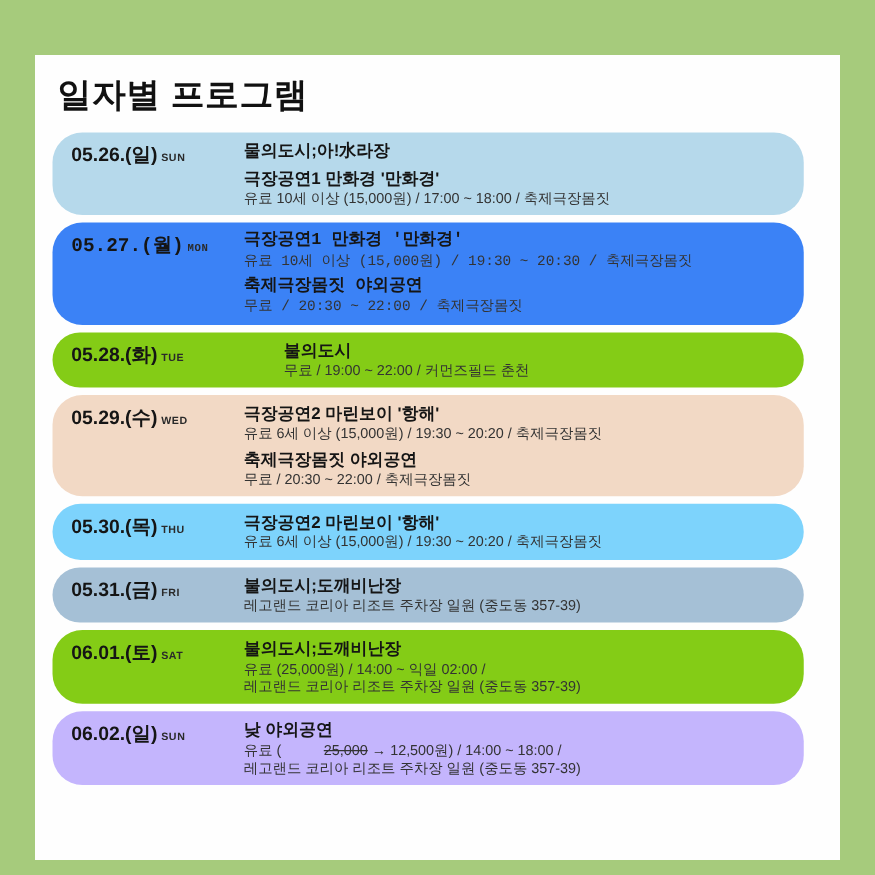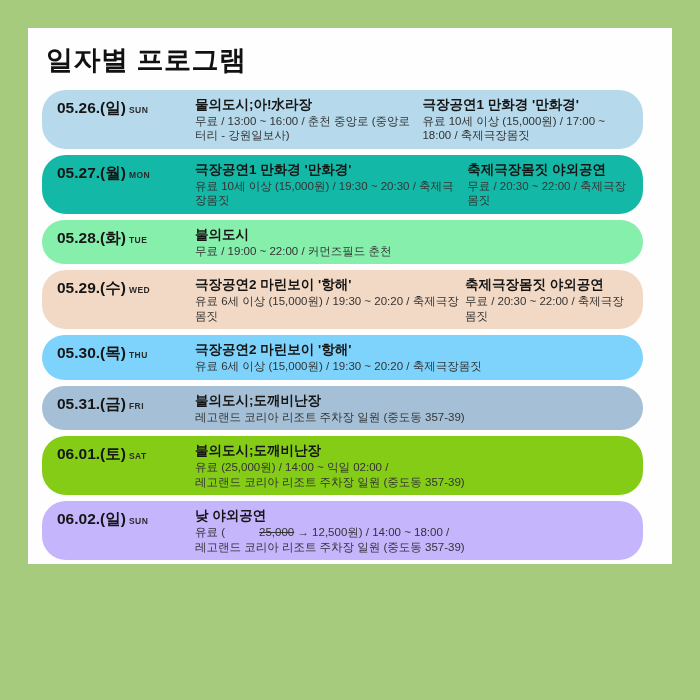--- a/index.html
+++ b/index.html
@@ -4,22 +4,22 @@
 <style>
   html, body { margin: 0; padding: 0; }
   body {
     width: 700px; height: 700px;
     background: #a6cb7c;
     font-family: "Liberation Sans", "DejaVu Sans", sans-serif;
     position: relative;
   }
   .card {
     position: absolute;
-    left: 28px; top: 28px;
-    width: 644px; height: 536px;
+    left: 28px; top: 44px;
+    width: 644px; height: 644px;
     background: #fefefe;
     box-sizing: border-box;
     padding: 16px 29px 0 14px;
     overflow: hidden;
   }
   .poster-title {
     font-size: 27px;
     font-weight: 900;
     color: #111;
     letter-spacing: 0.5px;
@@ -49,21 +49,21 @@
   .day {
     font-size: 8.5px;
     font-weight: 800;
     color: #2a2a2a;
     margin-left: 3px;
     letter-spacing: 0.5px;
   }
   .events {
     flex: 1;
     display: flex;
-    flex-direction: row;
+    flex-direction: column;
     gap: 5px;
     padding-top: 1px;
     min-width: 0;
   }
   .event-title {
     font-size: 13.5px;
     font-weight: 800;
     color: #151515;
     line-height: 1.2;
     margin-bottom: 1px;
@@ -83,46 +83,45 @@
 
   <div class="rows">
 
     <div class="row" style="background-color: rgb(182, 217, 235);">
       <div class="date-col">
         <span class="date">05.26.(일)</span><span class="day">SUN</span>
       </div>
       <div class="events">
         <div class="event">
           <div class="event-title">물의도시;아!水라장</div>
-          <div class="event-detail">무료 / 13:00 ~ 16:00 / 춘천 중앙로 (중앙로터리 - 강원일보사)</div>
         </div>
         <div class="event">
           <div class="event-title">극장공연1 만화경 '만화경'</div>
           <div class="event-detail">유료 10세 이상 (15,000원) / 17:00 ~ 18:00 / 축제극장몸짓</div>
         </div>
       </div>
     </div>
 
-    <div class="row" style="background-color: #14b8a6;">
+    <div class="row" style="background-color: #3b82f6; font-family: Liberation Mono, monospace;">
       <div class="date-col">
         <span class="date">05.27.(월)</span><span class="day">MON</span>
       </div>
       <div class="events">
         <div class="event">
           <div class="event-title">극장공연1 만화경 '만화경'</div>
           <div class="event-detail">유료 10세 이상 (15,000원) / 19:30 ~ 20:30 / 축제극장몸짓</div>
         </div>
         <div class="event">
           <div class="event-title">축제극장몸짓 야외공연</div>
           <div class="event-detail">무료 / 20:30 ~ 22:00 / 축제극장몸짓</div>
         </div>
       </div>
     </div>
 
-    <div class="row" style="background-color: #86efac;">
+    <div class="row" style="background-color: #84cc16; gap: 32px;">
       <div class="date-col">
         <span class="date">05.28.(화)</span><span class="day">TUE</span>
       </div>
       <div class="events">
         <div class="event">
           <div class="event-title">불의도시</div>
           <div class="event-detail">무료 / 19:00 ~ 22:00 / 커먼즈필드 춘천</div>
         </div>
       </div>
     </div>

